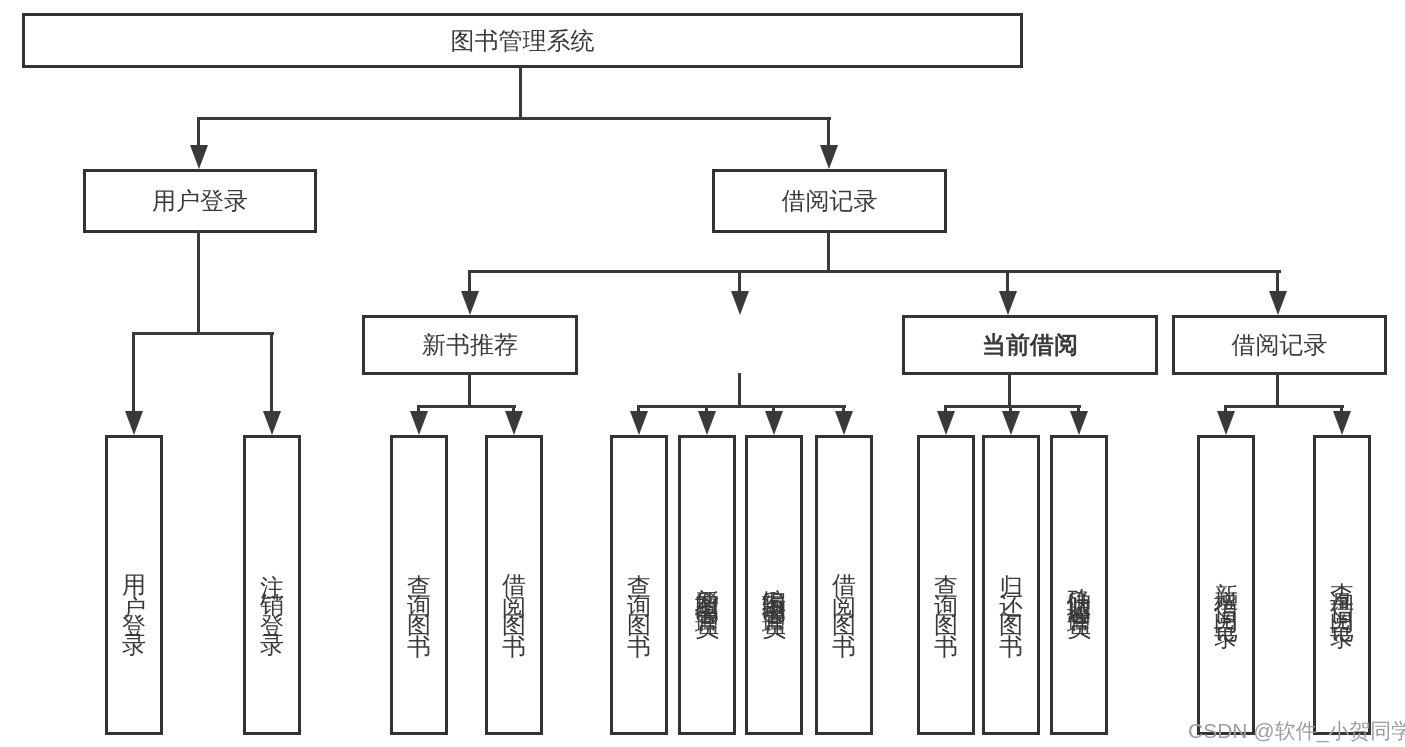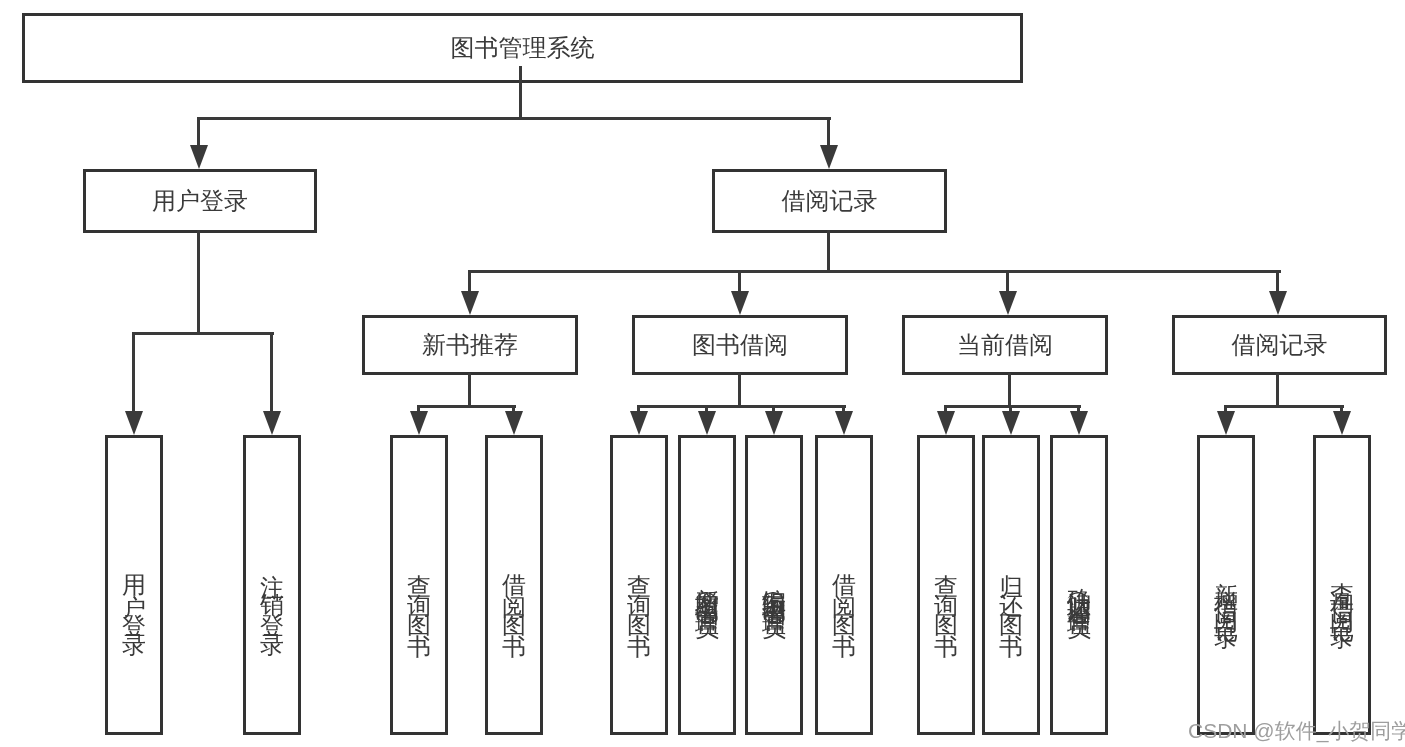--- a/index.html
+++ b/index.html
@@ -63,41 +63,38 @@
     font-size: 21px;
     color: #9e9e9e;
     white-space: nowrap;
   }
 </style>
 </head>
 <body>
 
 <div class="canvas">
 
-  <div class="node" style="left:22px; top:13px; width:1001px; height:70px;">
+  <div class="node" style="left:22px; top:13px; width:1001px; height:55px;">
     <span>图书管理系统</span>
   </div>
 
   <div class="node" style="left:83px; top:169px; width:234px; height:64px;">
     <span>用户登录</span>
   </div>
 
   <div class="node" style="left:712px; top:169px; width:235px; height:64px;">
     <span>借阅记录</span>
   </div>
 
   <div class="node" style="left:362px; top:315px; width:216px; height:60px;">
     <span>新书推荐</span>
   </div>
 
-  <div class="node" style="left:632px; top:315px; width:216px; height:60px;">
-    <span>图书借阅</span>
-  </div>
-
-  <div class="node" style="left:902px; top:315px; width:206px; height:60px;">
+
+  <div class="node" style="left:902px; top:315px; width:256px; height:60px;font-weight:bold;">
     <span>当前借阅</span>
   </div>
 
   <div class="node" style="left:1172px; top:315px; width:215px; height:60px;">
     <span>借阅记录</span>
   </div>
 
   <div class="leaf" style="left:105px;">
     <span class="vtext ls4">用户登录</span>
   </div>

